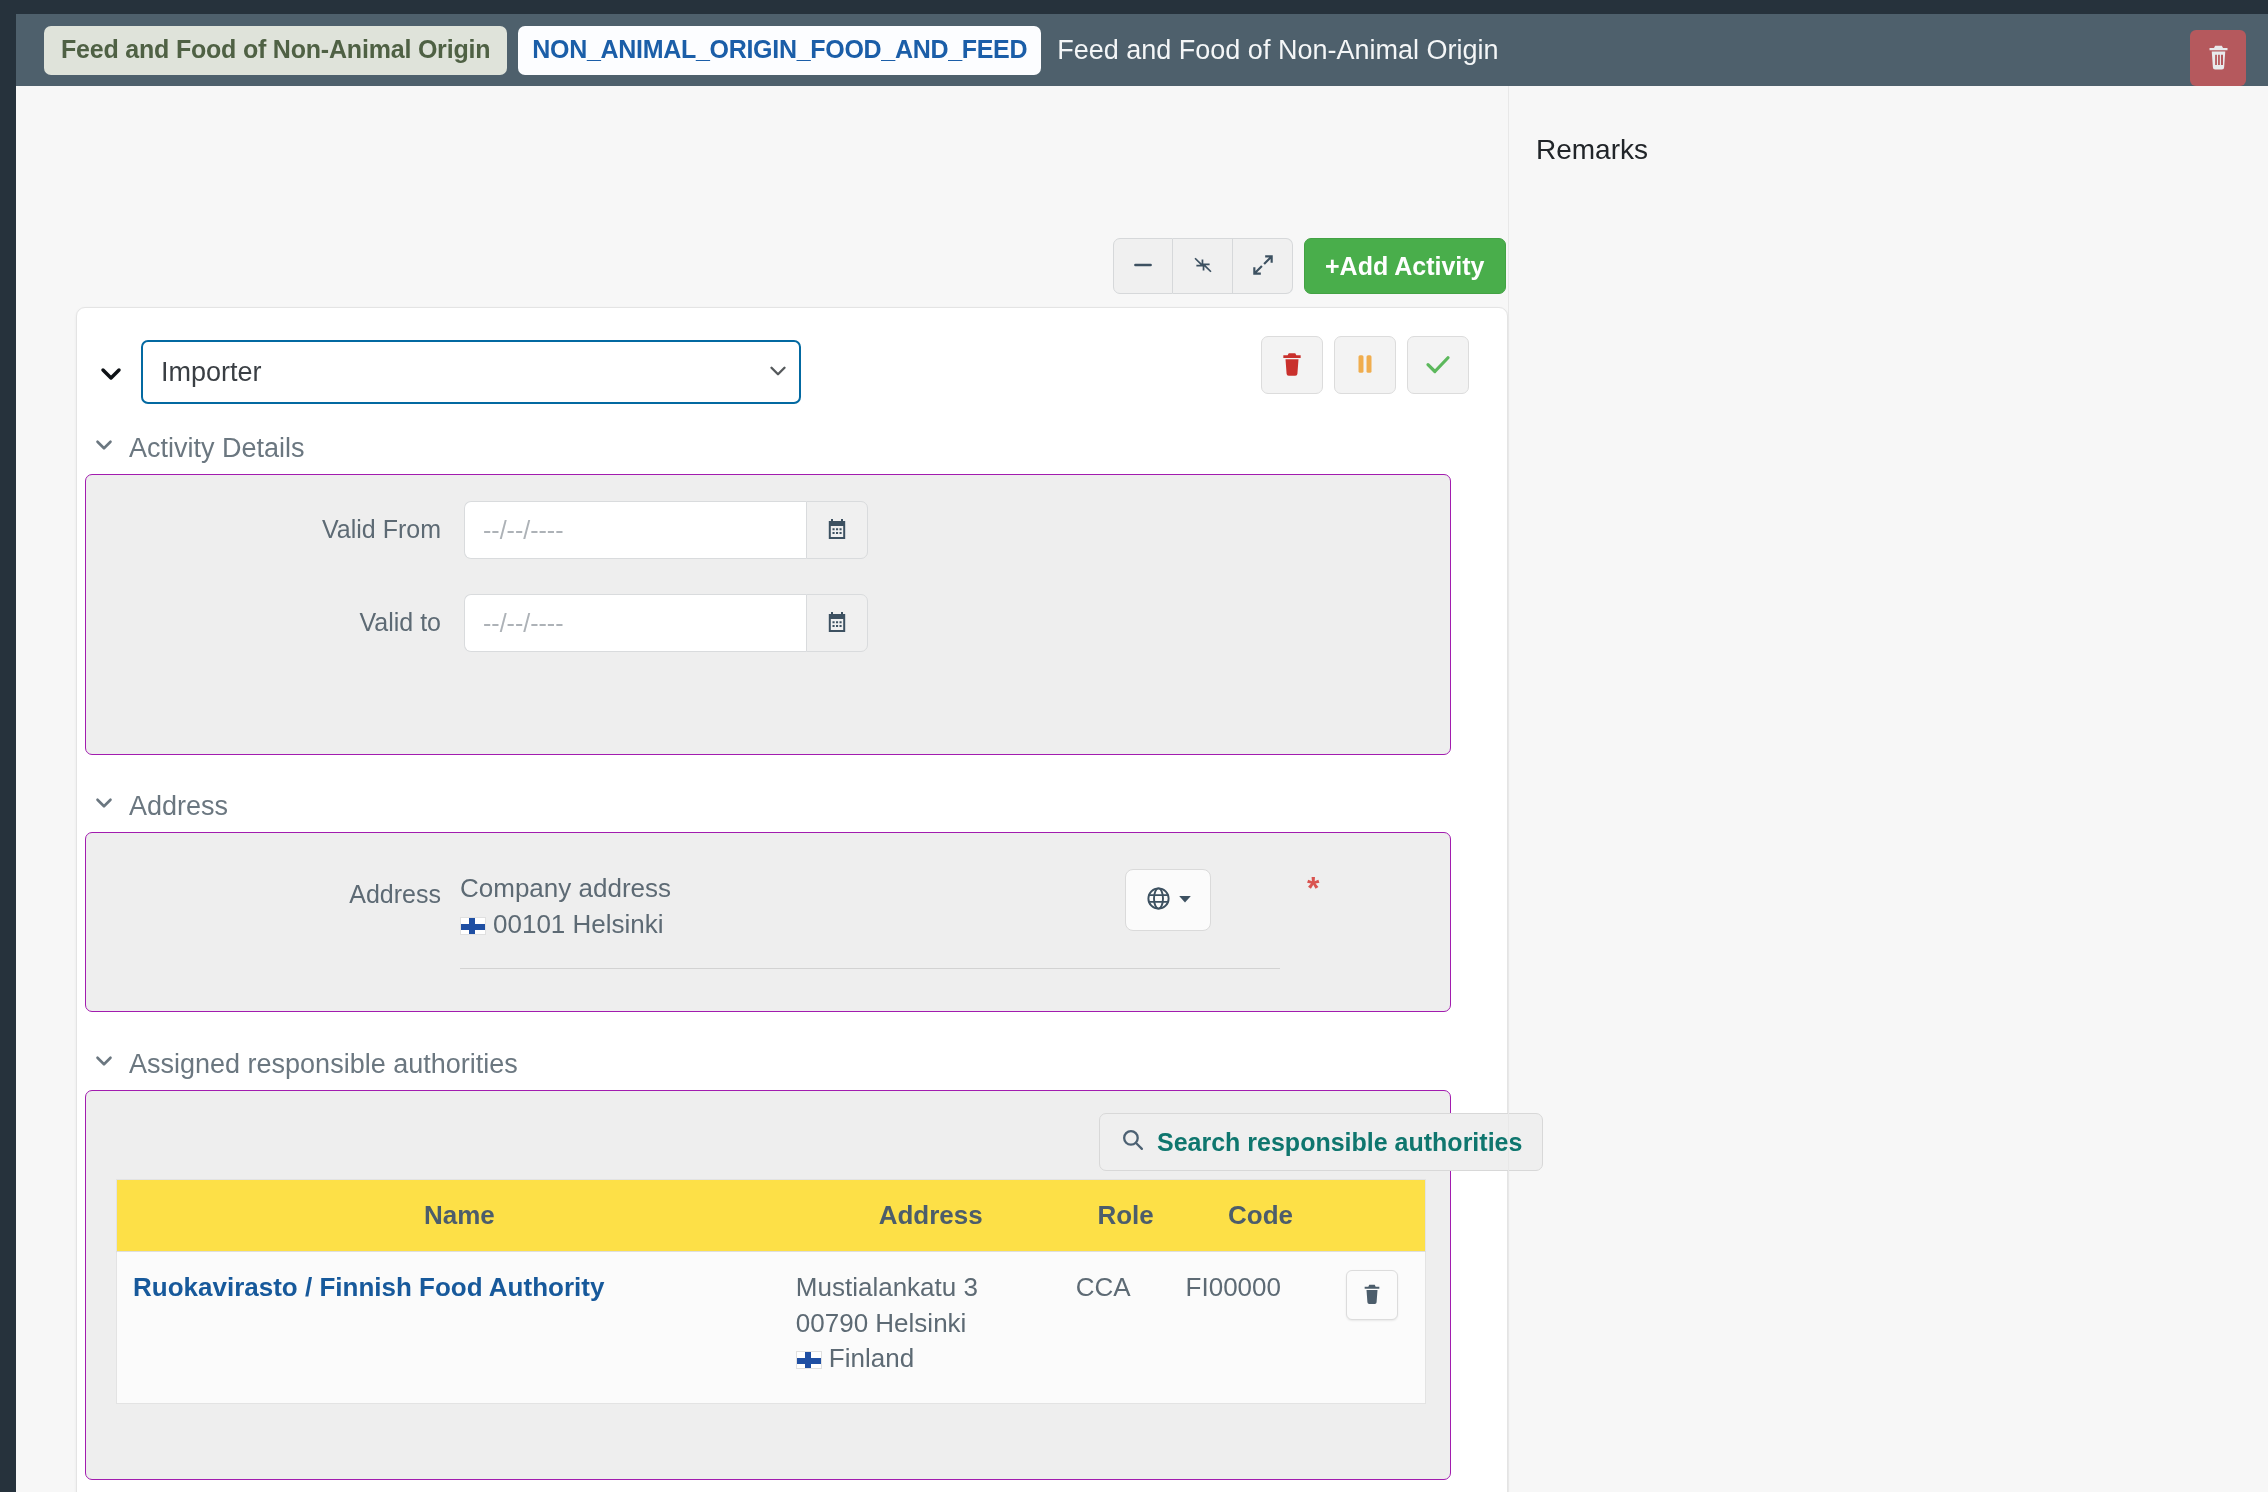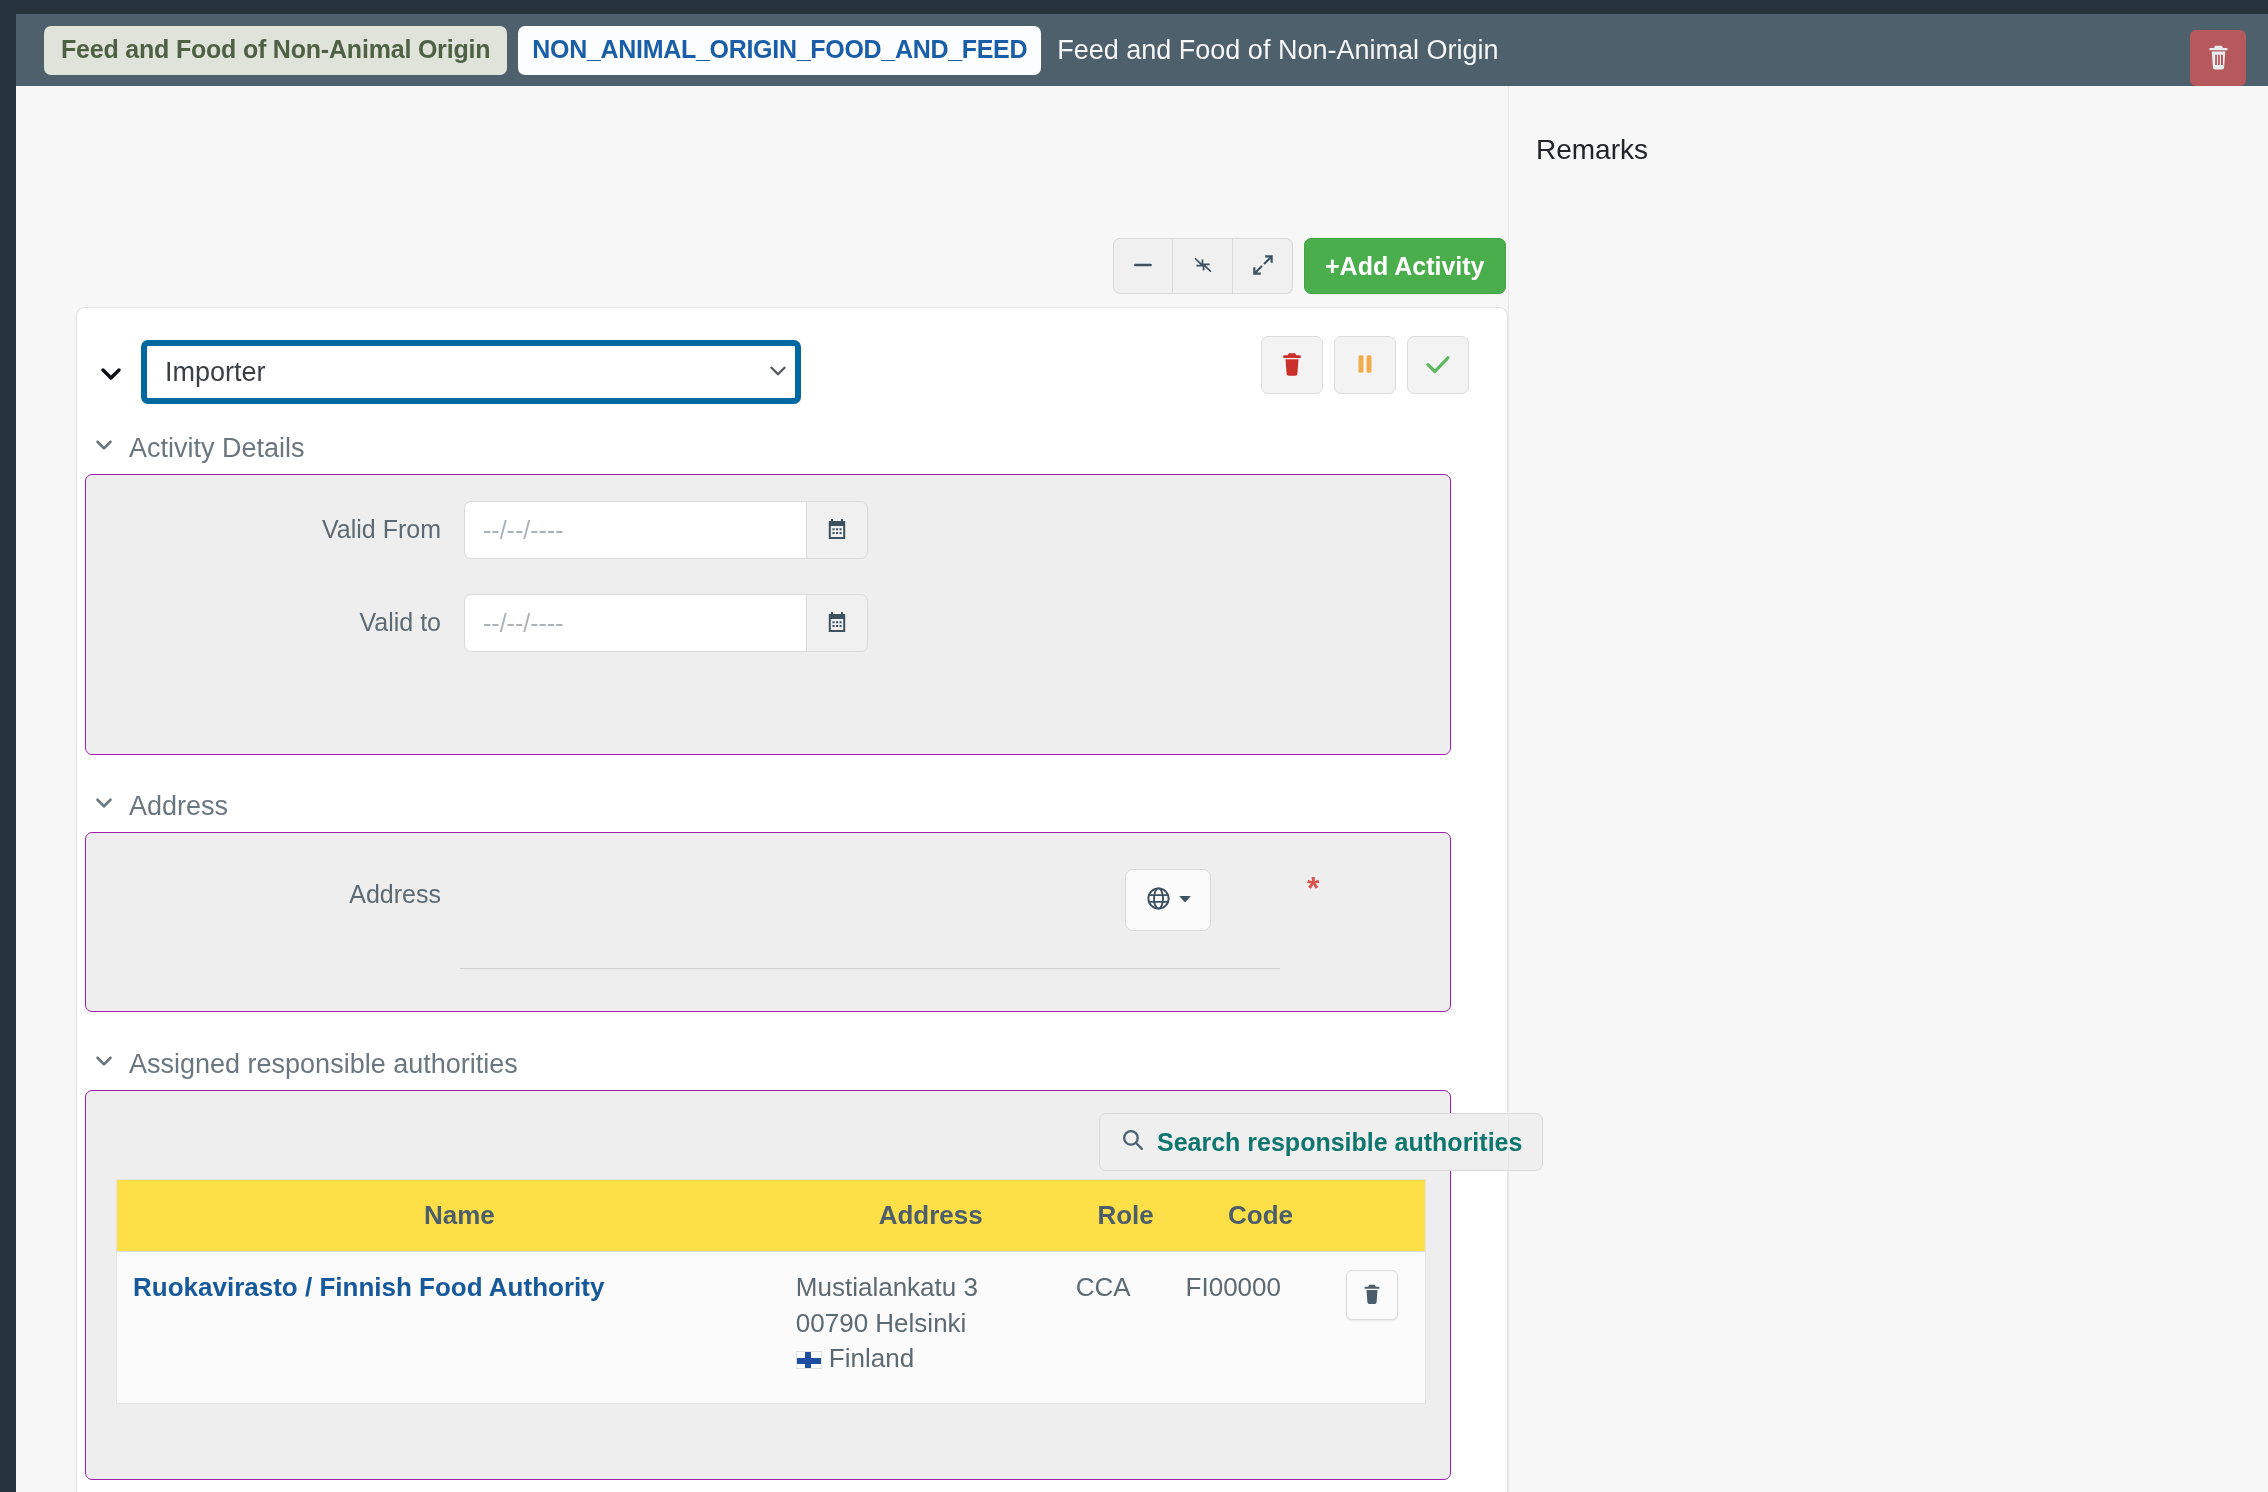--- a/index.html
+++ b/index.html
@@ -172,21 +172,21 @@
     width: 40px; height: 40px;
     display: flex; align-items: center; justify-content: center;
     cursor: pointer;
     color: #111;
   }
 
   .role-select {
     position: absolute;
     left: 64px; top: 32px;
     width: 660px; height: 64px;
-    border: 6px solid #0369a1;
+    border: 2px solid #0369a1;
     border-radius: 7px;
     background: #fff;
     font-size: 27px;
     color: #3a3f44;
     padding: 0 18px;
     appearance: none;
     -webkit-appearance: none;
     cursor: pointer;
     outline: none;
   }
@@ -542,20 +542,26 @@
             <svg width="26" height="26" viewBox="0 0 24 24" stroke="#6b7780" stroke-width="2.4" fill="none" stroke-linecap="round" stroke-linejoin="round">
                 <path d="M6 9l6 6 6-6"></path>
               </svg>
           </span>
           <span>Address</span>
         </div>
 
         <div class="gray-box" style="left:8px; top:524px; width:1366px; height:180px;">
           <span class="field-label" style="left:160px; top:47px; width:195px;">Address</span>
 
+          <div class="addr-block" style="left:374px; top:38px;">
+            <div>Company address</div>
+            <div>
+              <span class="flag"></span><span>00101 Helsinki</span>
+            </div>
+          </div>
           <div class="addr-underline" style="left:374px; top:135px; width:820px;"></div>
 
           <button class="globe-btn" style="left:1039px; top:36px;">
             <span>
               <svg width="27" height="27" viewBox="0 0 24 24" stroke="#3d5161" stroke-width="1.7" fill="none">
                 <circle cx="12" cy="12" r="9"></circle>
                 <ellipse cx="12" cy="12" rx="4" ry="9"></ellipse>
                 <path d="M3.2 9h17.6M3.2 15h17.6"></path>
               </svg>
             </span>

